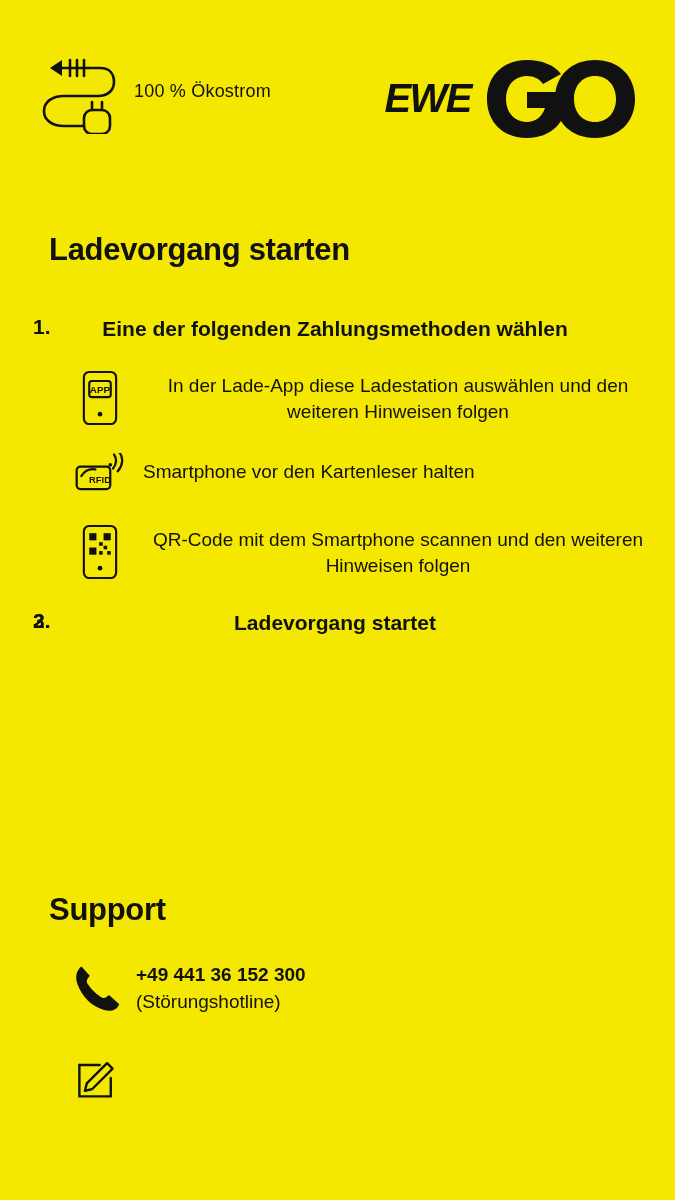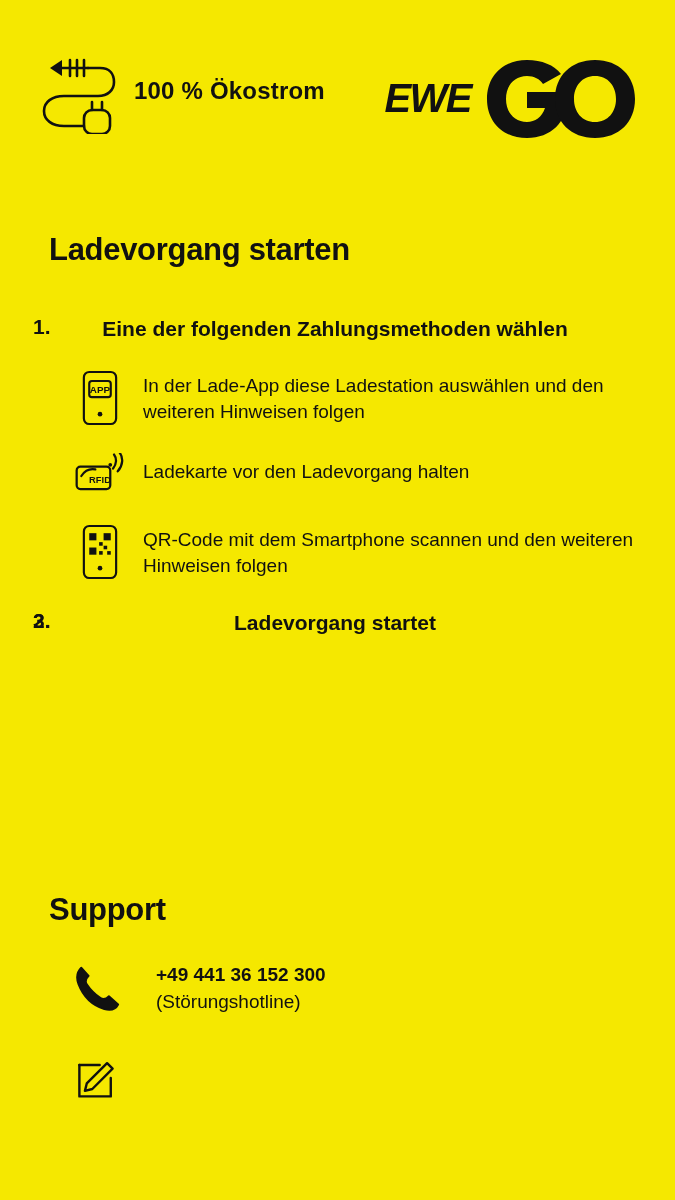--- a/index.html
+++ b/index.html
@@ -37,22 +37,22 @@
     top: 0;
     display: flex;
     align-items: center;
   }
   .eco-icon {
     width: 92px;
     height: 86px;
     display: block;
   }
   .eco-label {
-    font-size: 24px;
-    font-weight: bold;
+    font-size: 18px;
+    font-weight: normal;
     letter-spacing: 0.2px;
     margin-left: 12px;
     white-space: nowrap;
   }
   .brand {
     position: absolute;
     right: 34px;
     top: 4px;
     display: flex;
     align-items: center;
@@ -108,20 +108,21 @@
     line-height: 1.33;
     max-width: 500px;
     text-align: center;
   }
 
   
   .methods {
     margin-left: 38px;
     margin-top: 26px;
     margin-bottom: 24px;
+    text-align: center;
   }
   .method {
     display: flex;
     align-items: flex-start;
     margin-bottom: 22px;
   }
   .method-icon {
     width: 58px;
     min-width: 58px;
     height: 62px;
@@ -161,21 +162,20 @@
     height: 54px;
     margin-right: 14px;
     display: flex;
     align-items: center;
     justify-content: center;
   }
   .support-text {
     font-size: 19px;
     line-height: 1.42;
     padding-top: 2px;
-    margin-left: 20px;
   }
   .support-text .bold {
     font-weight: bold;
   }
 </style>
 </head>
 <body>
 
 <div class="page">
 
@@ -233,21 +233,21 @@
         <span class="method-icon">
           <svg viewBox="0 0 60 48" width="56" height="46" fill="none" stroke="#111" stroke-width="2.4">
             <rect x="5" y="14" width="36" height="24" rx="4"></rect>
             <text x="30" y="32" font-family="Liberation Sans, sans-serif" font-size="10" font-weight="bold" fill="#111" stroke="none" text-anchor="middle">RFID</text>
             <path d="M10 24 C14 18 20 16 25 17" stroke-width="2.4" stroke-linecap="round"></path>
             <path d="M44 16 C48 11 48 5 45 1" stroke-linecap="round"></path>
             <path d="M49 19 C55 12 55 4 51 -1" stroke-linecap="round"></path>
             <circle cx="41" cy="12" r="2" fill="#111" stroke="none"></circle>
           </svg>
         </span>
-        <span class="method-text">Ladekarte vor den Ladevorgang halten</span>
+        <span class="method-text">Smartphone vor den Kartenleser halten</span>
       </div>
 
       <div class="method qr">
         <span class="method-icon">
           <svg viewBox="0 0 58 62" width="52" height="58" fill="none" stroke="#111" stroke-width="2.4">
             <rect x="11" y="2" width="36" height="58" rx="6"></rect>
             <g fill="#111" stroke="none">
               <rect x="17" y="10" width="8" height="8"></rect>
               <rect x="33" y="10" width="8" height="8"></rect>
               <rect x="17" y="26" width="8" height="8"></rect>

